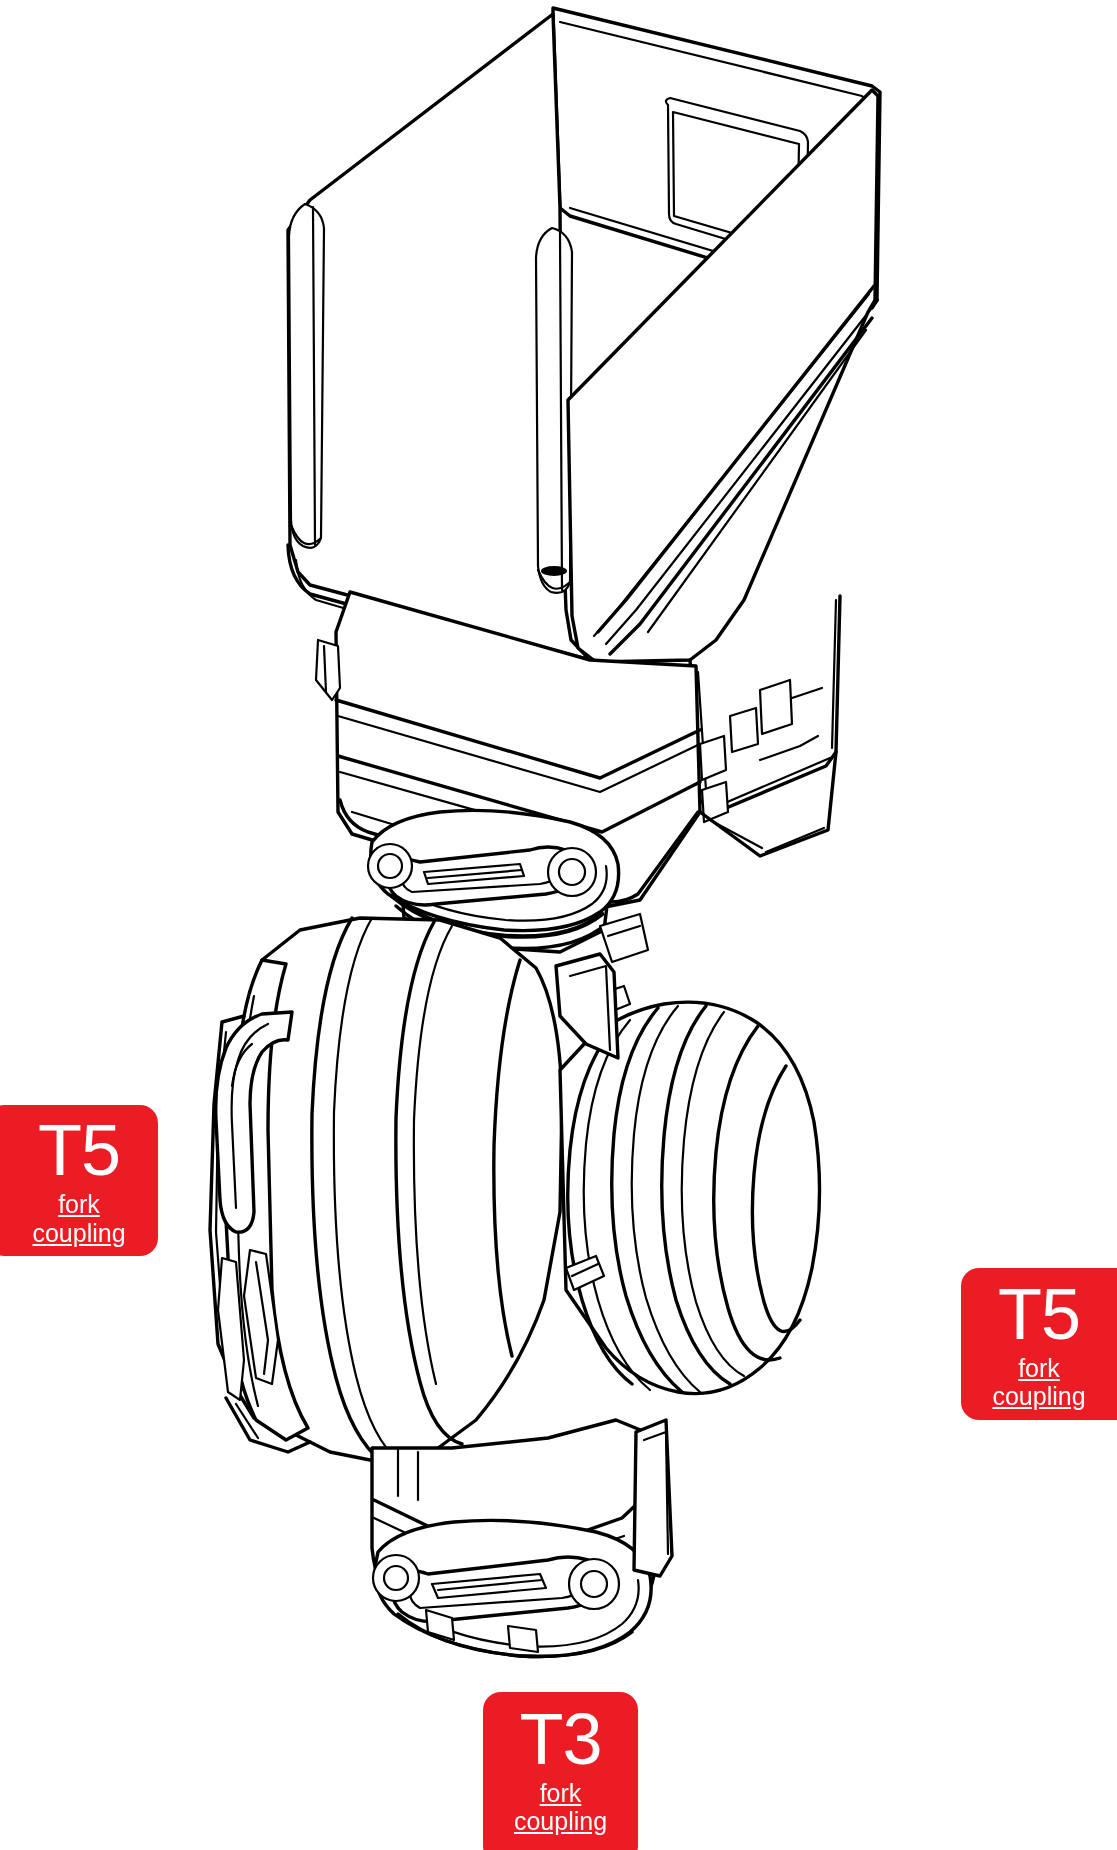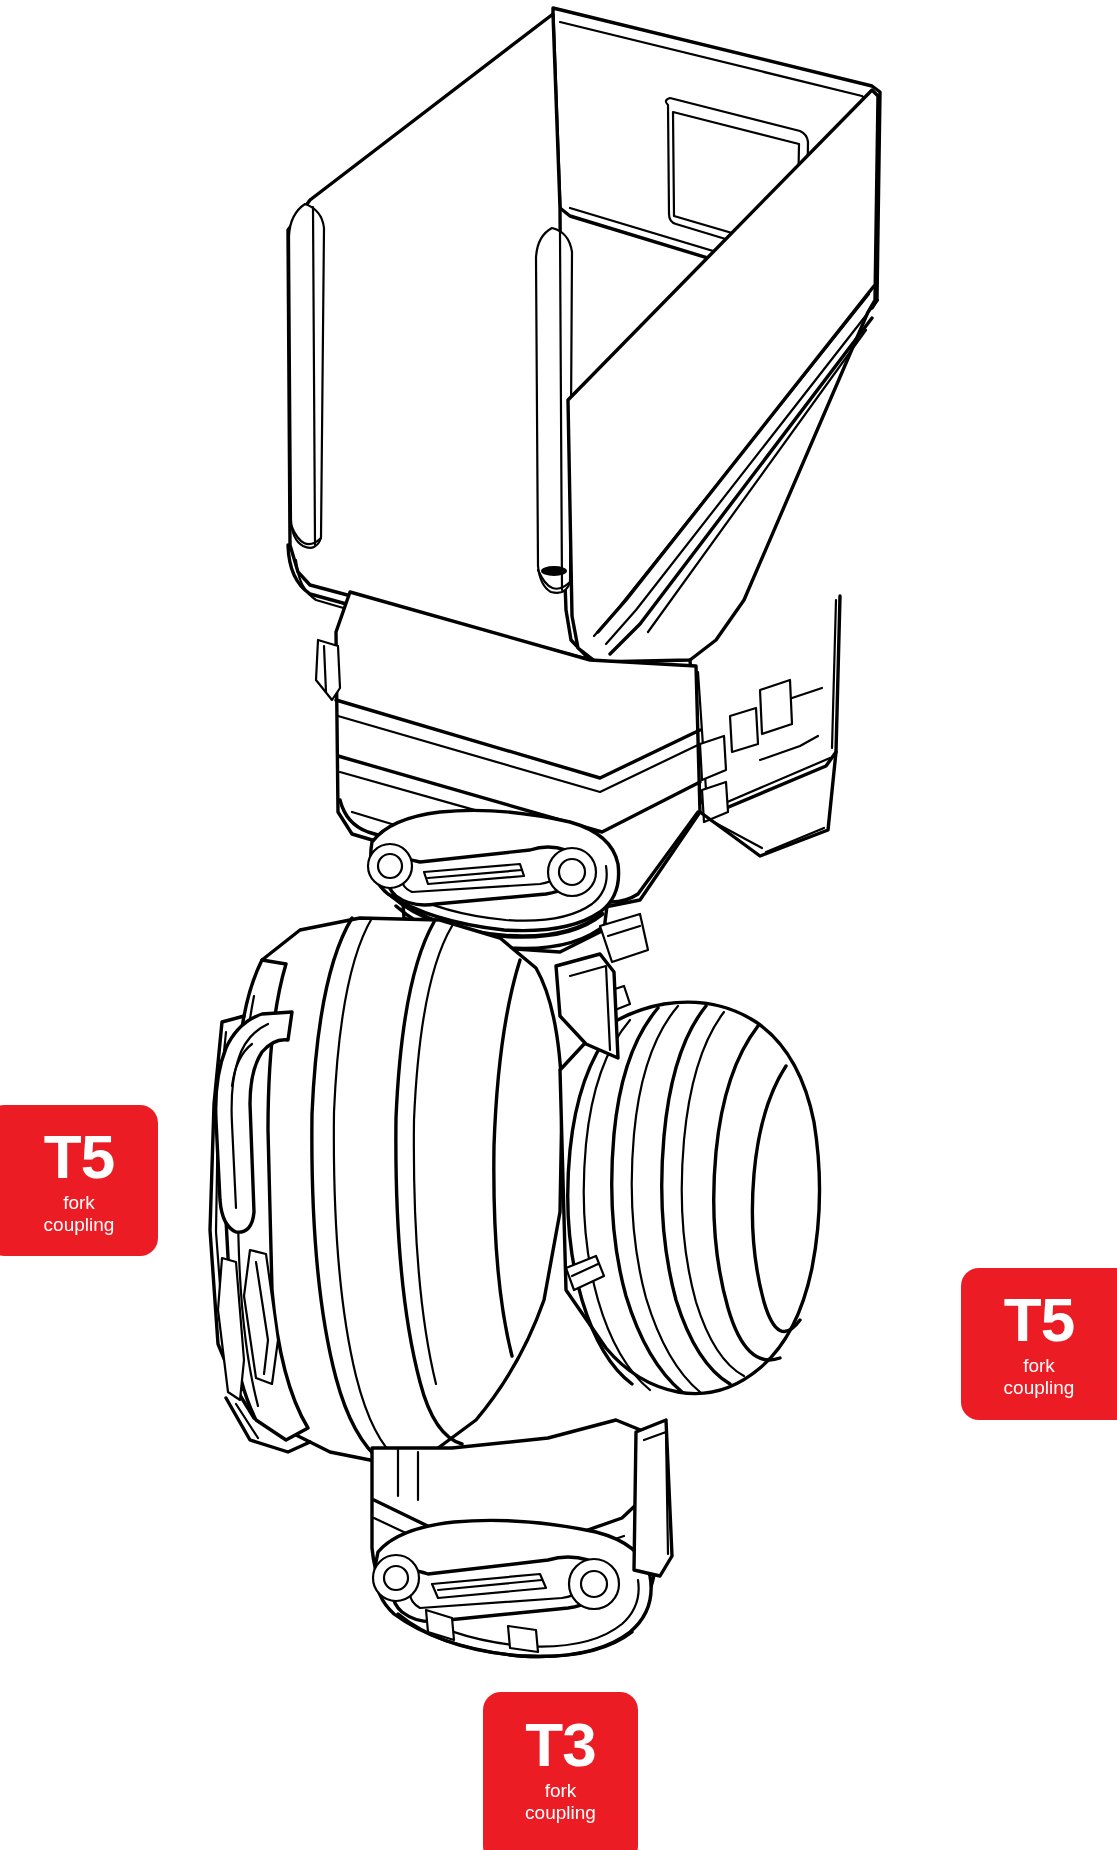--- a/index.html
+++ b/index.html
@@ -30,30 +30,31 @@
     text-align:center;
     display:flex;
     flex-direction:column;
     align-items:center;
     justify-content:center;
     box-sizing:border-box;
     line-height:1;
     overflow:hidden;
   }
   .badge .code{
-    font-size:62px;
-    font-weight:700;
+    font-size:72px;
+    font-weight:400;
     letter-spacing:-1px;
     line-height:1.0;
     margin-bottom:4px;
   }
   .badge .l1,.badge .l2{
-    font-size:19px;
+    font-size:25px;
     font-weight:400;
     line-height:1.14;
+    text-decoration:underline;
   }
   #badge-left{left:-14px;top:1105px;width:172px;height:151px;padding-left:14px;}
   #badge-right{left:961px;top:1268px;width:172px;height:152px;padding-right:16px;}
   #badge-bottom{left:483px;top:1692px;width:155px;height:172px;padding-bottom:18px;}
 </style>
 </head>
 <body style="background: rgb(255, 255, 255);">
 
 <div id="stage">
 

